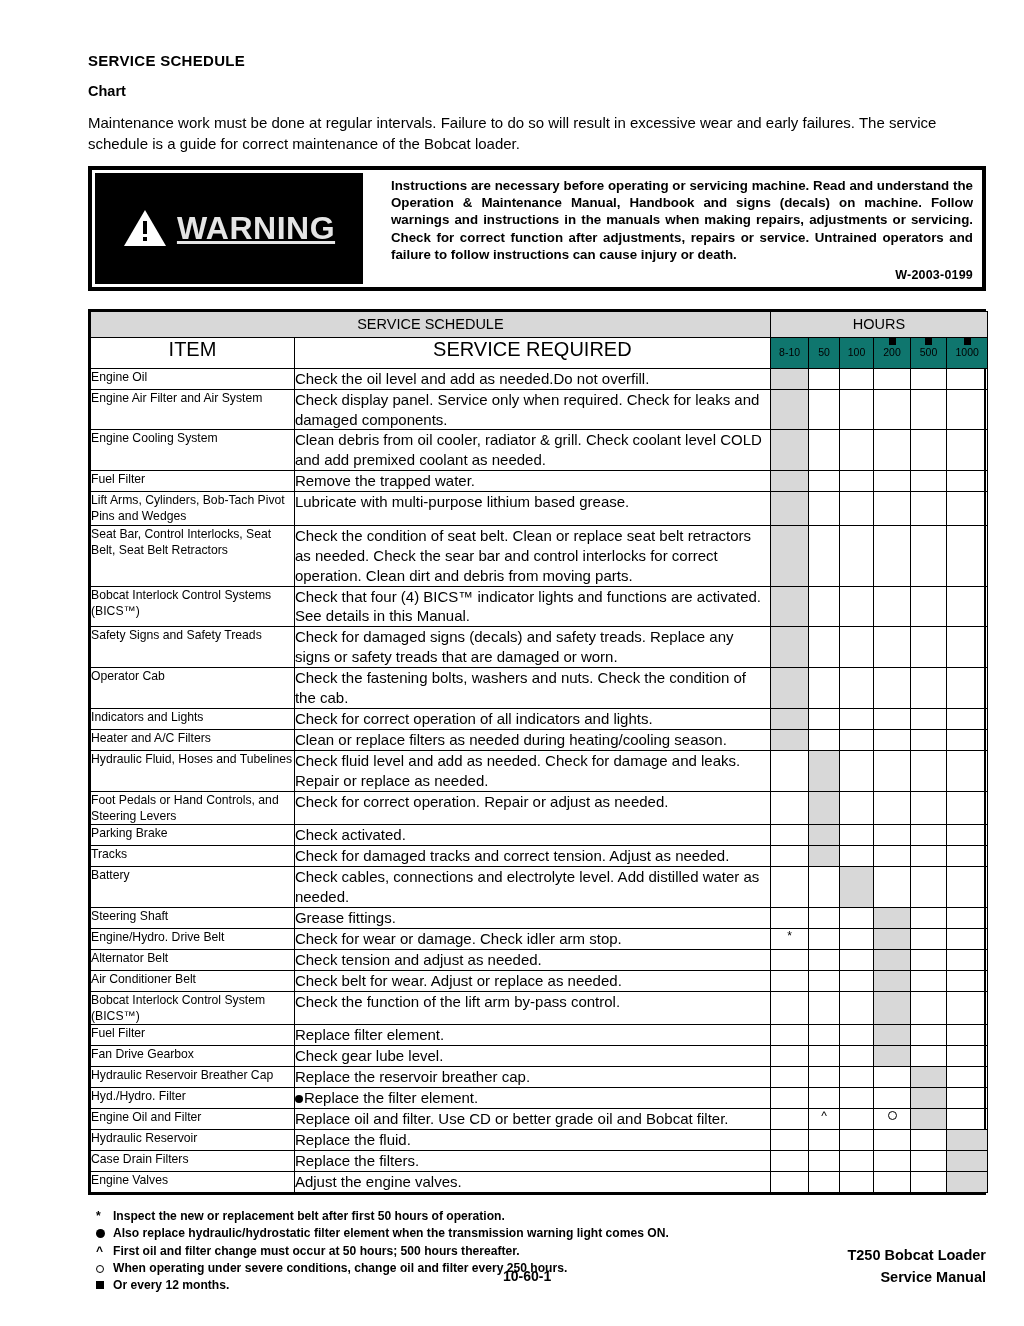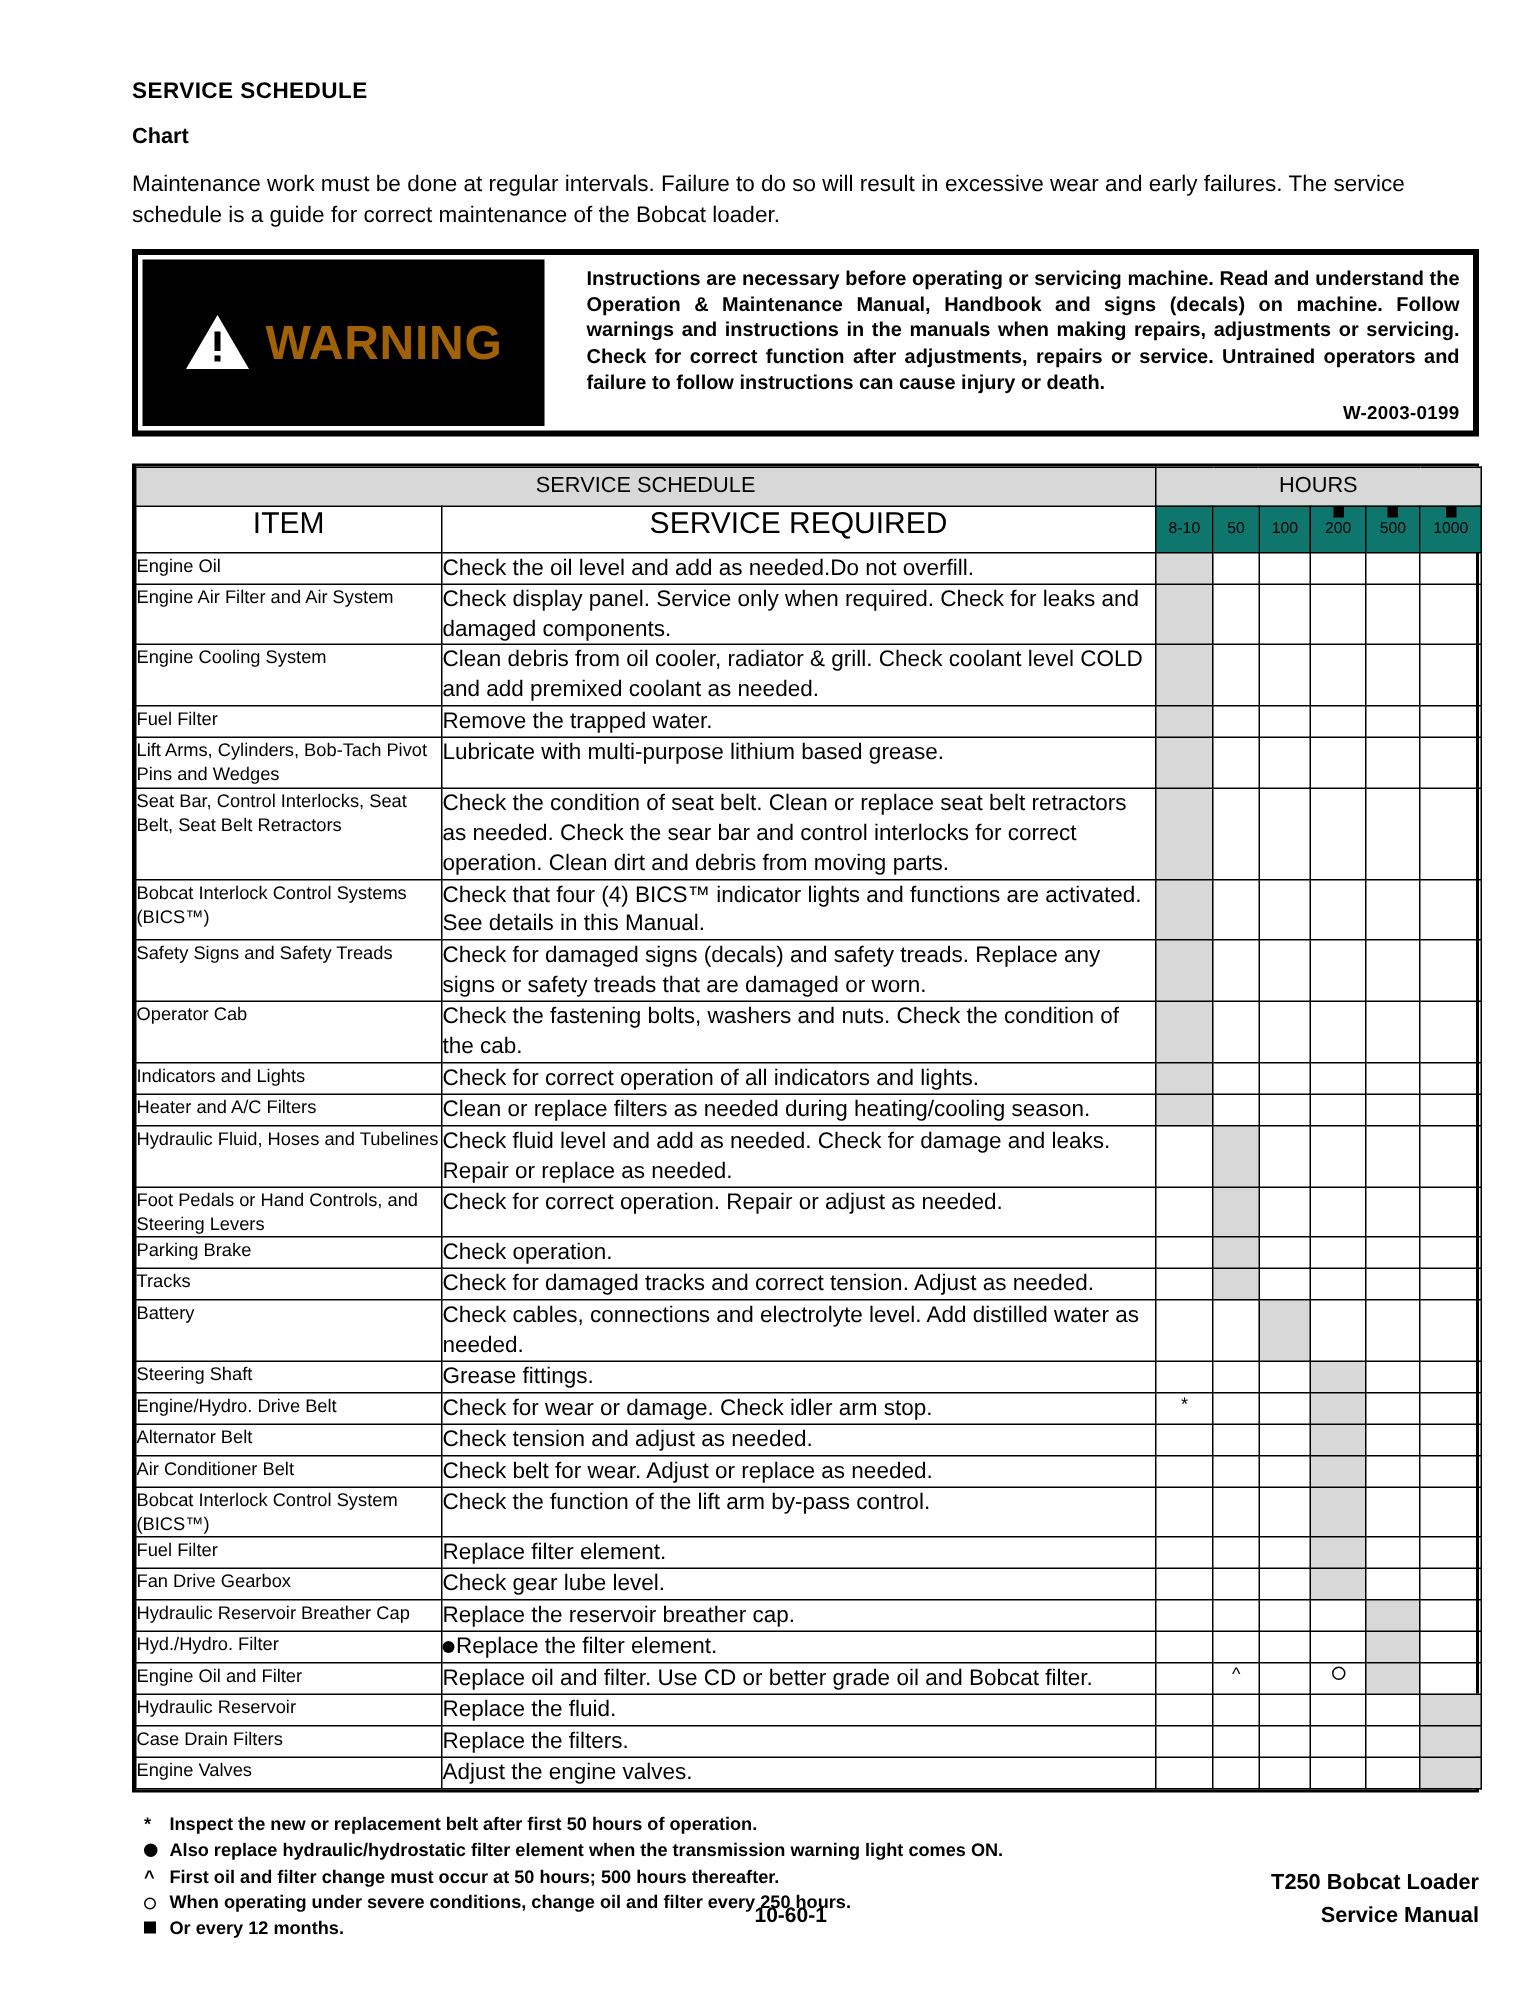--- a/index.html
+++ b/index.html
@@ -52,25 +52,26 @@
     width: 268px;
     min-height: 98px;
     display: flex;
     align-items: center;
     justify-content: center;
     gap: 10px;
     flex: none;
   }
   .warn-tri { display: block; }
   .warn-word {
-    color: #a16207;
+    color: #e5e5e5;
     font-size: 32px;
     font-weight: bold;
     letter-spacing: 0.5px;
     font-family: "Liberation Sans", sans-serif;
+    text-decoration: underline;
   }
   .warn-right {
     flex: 1;
     padding: 4px 6px 2px 28px;
     display: flex;
     flex-direction: column;
     justify-content: center;
   }
   .warn-text {
     font-size: 13.3px;
@@ -409,21 +410,21 @@
             <td class="req">Check for correct operation. Repair or adjust as needed.</td>
             <td class="hr"></td>
             <td class="hr shade"></td>
             <td class="hr"></td>
             <td class="hr"></td>
             <td class="hr"></td>
             <td class="hr"></td>
           </tr>
           <tr>
             <td class="item">Parking Brake</td>
-            <td class="req">Check operation.</td>
+            <td class="req">Check activated.</td>
             <td class="hr"></td>
             <td class="hr shade"></td>
             <td class="hr"></td>
             <td class="hr"></td>
             <td class="hr"></td>
             <td class="hr"></td>
           </tr>
           <tr>
             <td class="item">Tracks</td>
             <td class="req">Check for damaged tracks and correct tension. Adjust as needed.</td>

